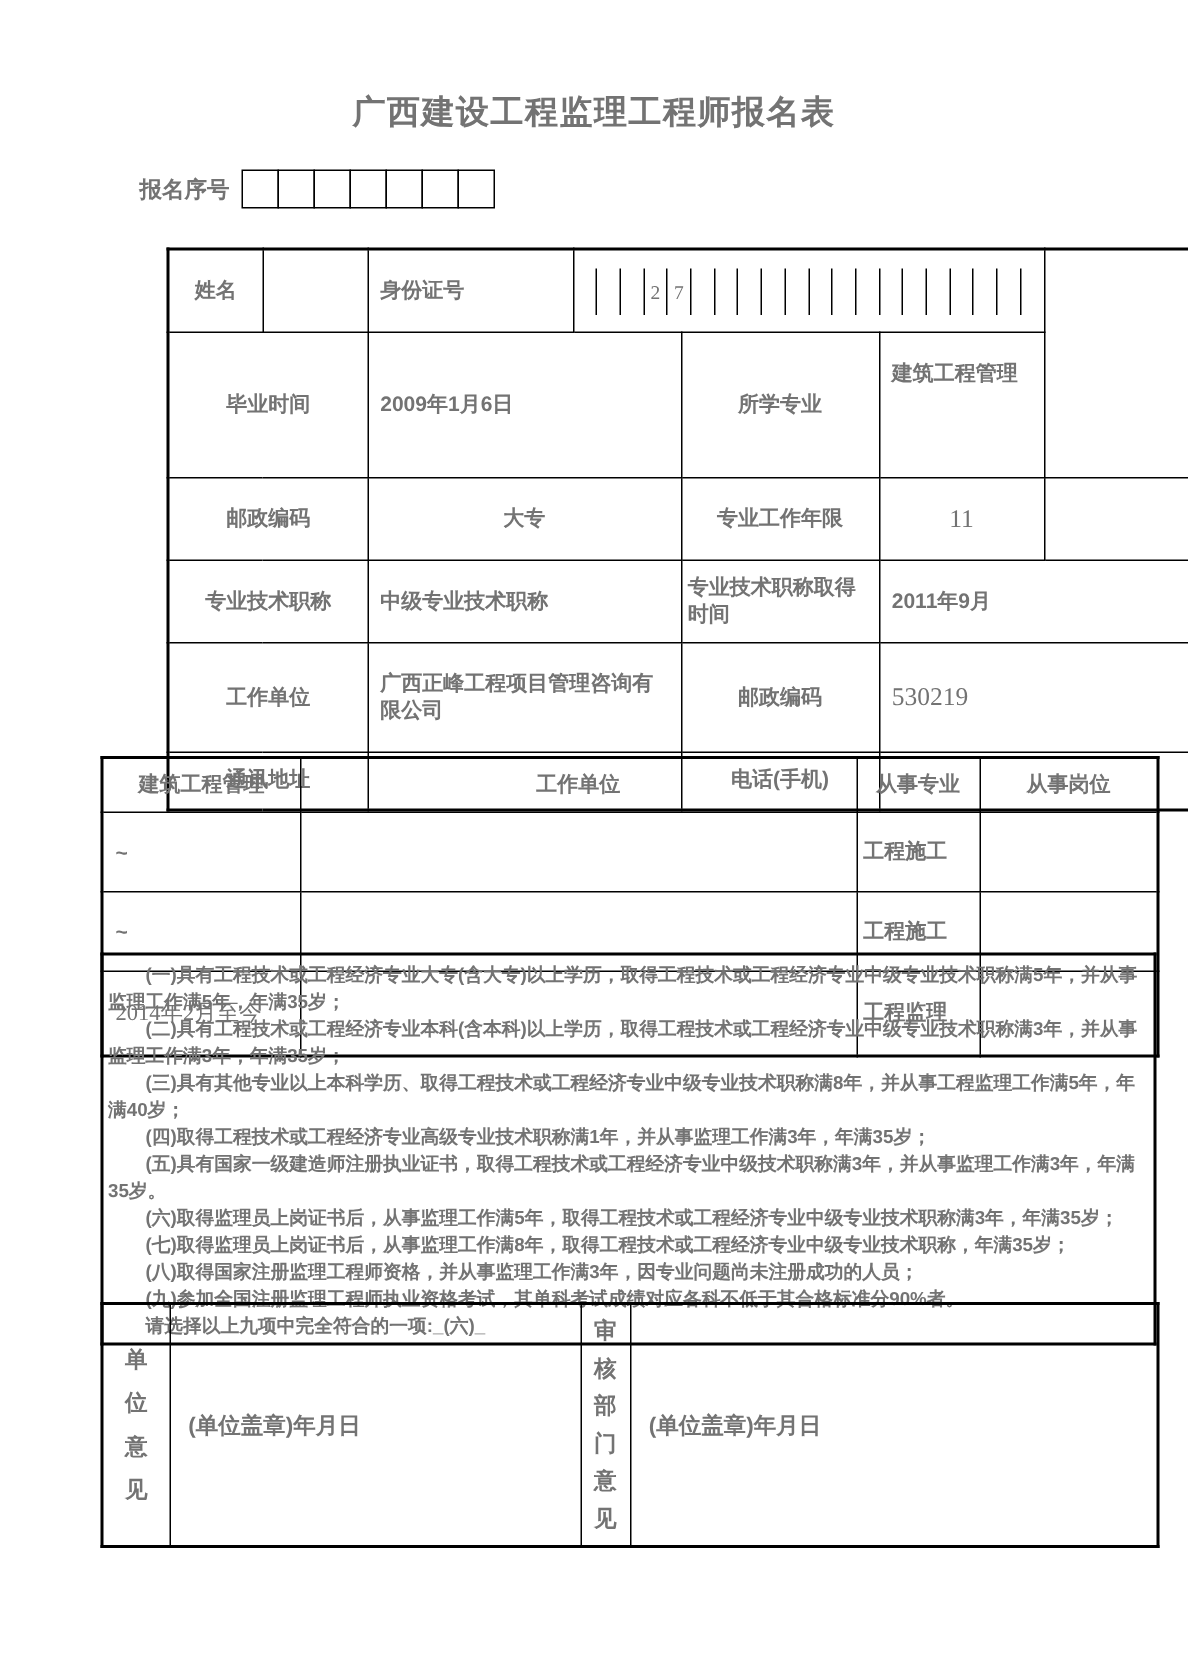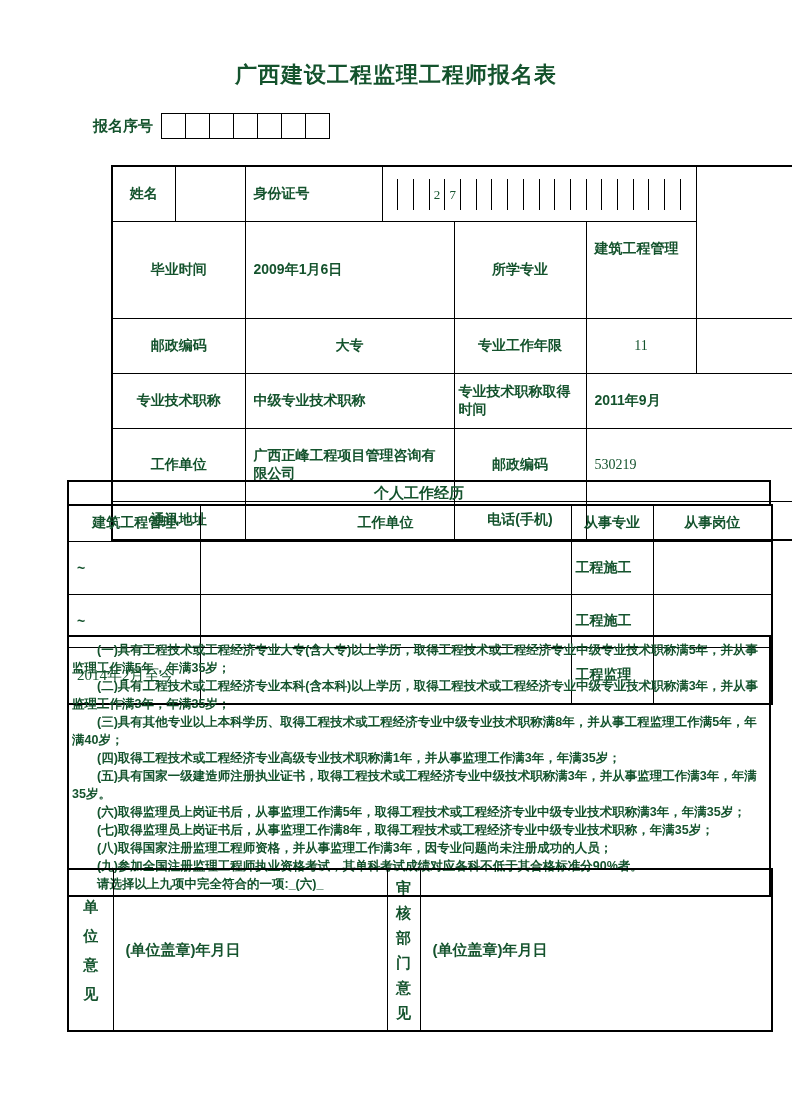--- a/index.html
+++ b/index.html
@@ -1,20 +1,20 @@
 <!DOCTYPE html>
 <html><head>
 <meta charset="utf-8">
 <style>
   html,body{margin:0;padding:0;background:#ffffff;}
   .page{
     position:relative;
     width:792px;height:1120px;
     background:#ffffff;
-    color:#14532d;
+    color:#737373;
     font-family:"Liberation Sans","DejaVu Sans",sans-serif;
     overflow:hidden;
   }
   .title{
     position:absolute;top:60px;left:0;width:100%;
     text-align:center;font-size:22px;font-weight:bold;letter-spacing:1px;
   }
   .serial-row{
     position:absolute;top:113px;left:56px;
     display:flex;align-items:center;
@@ -27,21 +27,21 @@
     font-family:"Liberation Serif",serif;
   }
   .serial-box:first-child{margin-left:0;}
 
   .tblwrap{position:absolute;left:67px;width:704px;}
   table{border-collapse:collapse;table-layout:fixed;width:704px;}
   table{border:2px solid #000;}
   td{border:1px solid #000;font-size:14px;overflow:hidden;}
   td.lbl{text-align:center;font-weight:bold;padding:0 2px;}
   td.val{text-align:left;padding:18px 8px;font-weight:bold;}
-  td.num{font-family:"Liberation Serif",serif;font-weight:normal;font-size:14px;}
+  td.num{font-family:"Liberation Serif",serif;font-weight:normal;font-size:17px;}
   td.center{text-align:center;}
 
   
   .idcell{padding:0;}
   .idboxes{display:flex;height:31px;}
   .idbox{
     flex:1;border-left:1px solid #000;text-align:center;line-height:31px;
     font-size:13px;font-family:"Liberation Serif",serif;
   }
   .idbox:first-child{border-left:none;}
@@ -160,29 +160,20 @@
       <tr style="height:38px;">
         <td class="lbl" colspan="2">通讯地址</td>
         <td class="val" colspan="2"></td>
         <td class="lbl">电话(手机)</td>
         <td class="val" colspan="2"></td>
       </tr>
     </tbody>
       </table>
   </div>
 
-  <div class="tblwrap" style="top:480px;">
-    <table class="banner">
-      <tbody>
-          <tr style="height:24px;">
-        <td>个人工作经历</td>
-      </tr>
-    </tbody>
-      </table>
-  </div>
 
   <div class="tblwrap" style="top:504px;">
     <table>
       <colgroup>
         <col style="width:132px">
           <col style="width:371px">
           <col style="width:82px">
           <col style="width:119px">
       </colgroup>
       <tbody>

